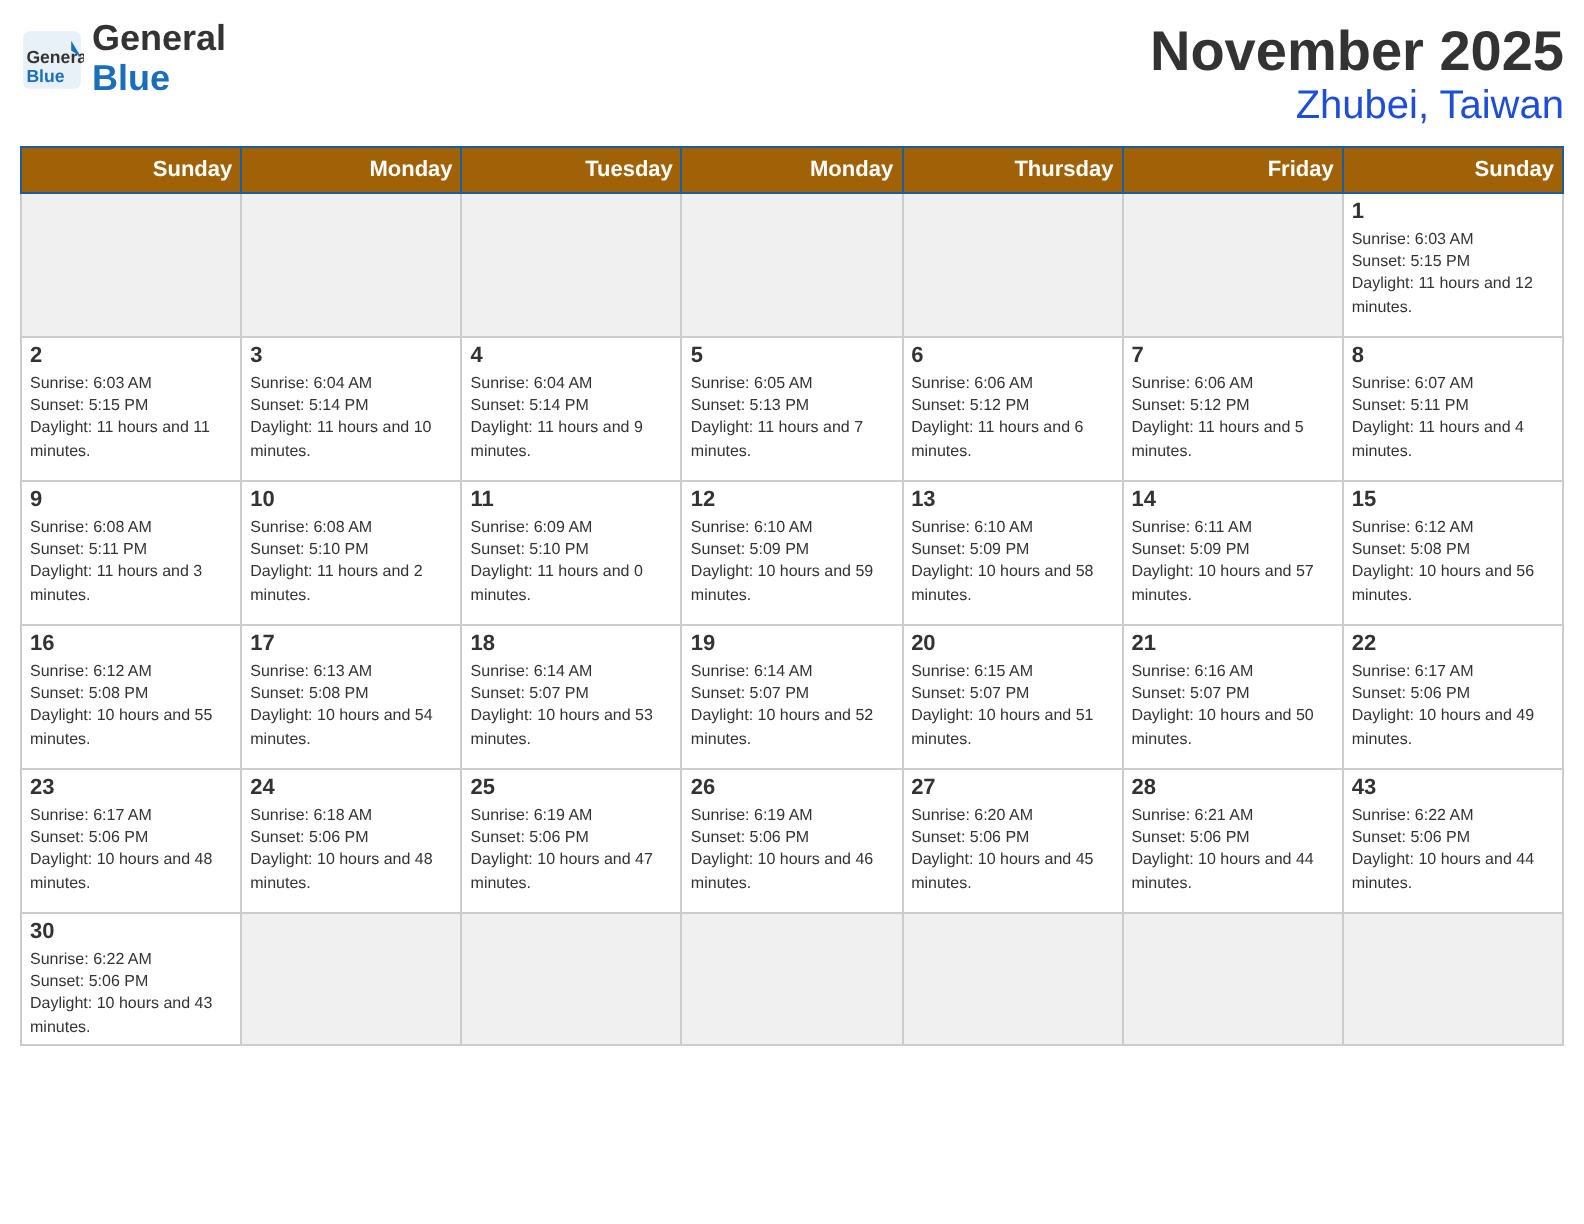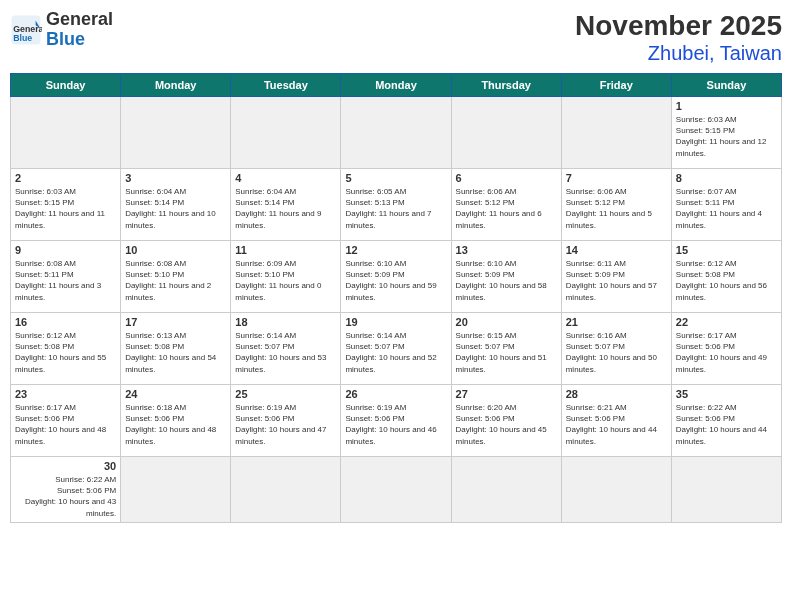--- a/index.html
+++ b/index.html
@@ -52,26 +52,26 @@
     .location {
       font-size: 20px;
       color: #1d4ed8;
     }
     .calendar {
       width: 100%;
       border-collapse: collapse;
       border: 1px solid #ccc;
     }
     .calendar th {
-      background: #0f766e;
+      background: #a16207;
       color: #fff;
       font-size: 11px;
       font-weight: bold;
       padding: 5px 4px;
-      text-align: center;
+      text-align: right;
       border: 1px solid #1a5da0;
     }
     .calendar td {
       border: 1px solid #ccc;
       vertical-align: top;
       padding: 3px 4px;
       font-size: 8.5px;
       color: #333;
       width: calc(100% / 7);
       height: 72px;
@@ -86,21 +86,20 @@
       display: block;
       margin-bottom: 2px;
     }
     .day-info {
       font-size: 8px;
       line-height: 1.4;
       color: #333;
     }
     .last-row td {
       height: 60px;
-      text-align: right;
     }
   </style>
 </head>
 <body>
 
 <div class="page">
   <div class="header">
     <div class="logo">
       <svg class="logo-icon" viewBox="0 0 40 40">
         <rect x="2" y="2" width="36" height="36" rx="4" fill="#e8f0f8"></rect>
@@ -254,21 +253,21 @@
           </td>
           <td>
             <span class="day-number">27</span>
             <div class="day-info">Sunrise: 6:20 AM<br>Sunset: 5:06 PM<br>Daylight: 10 hours and 45 minutes.</div>
           </td>
           <td>
             <span class="day-number">28</span>
             <div class="day-info">Sunrise: 6:21 AM<br>Sunset: 5:06 PM<br>Daylight: 10 hours and 44 minutes.</div>
           </td>
           <td>
-            <span class="day-number">35</span>
+            <span class="day-number">43</span>
             <div class="day-info">Sunrise: 6:22 AM<br>Sunset: 5:06 PM<br>Daylight: 10 hours and 44 minutes.</div>
           </td>
         </tr>
         <tr class="last-row">
           <td>
             <span class="day-number">30</span>
             <div class="day-info">Sunrise: 6:22 AM<br>Sunset: 5:06 PM<br>Daylight: 10 hours and 43 minutes.</div>
           </td>
           <td class="empty"></td>
           <td class="empty"></td>

